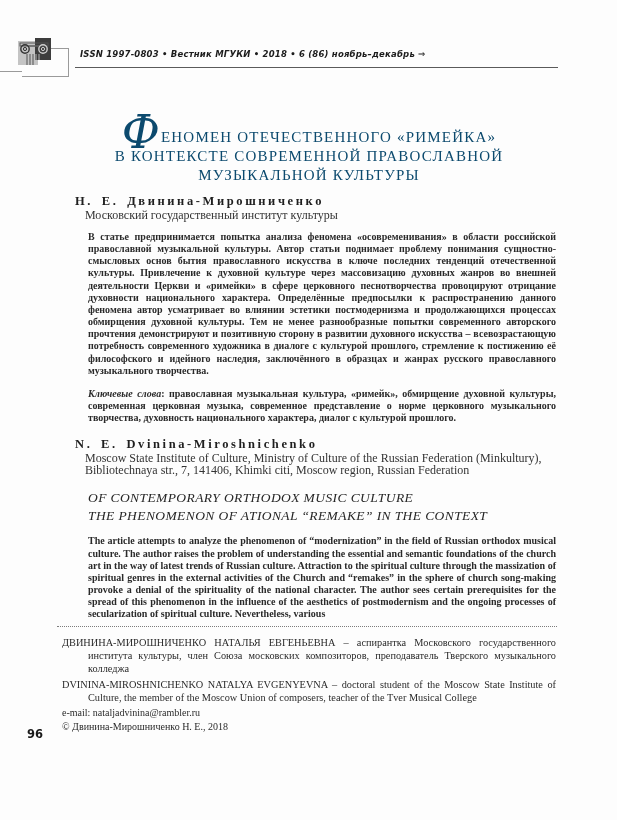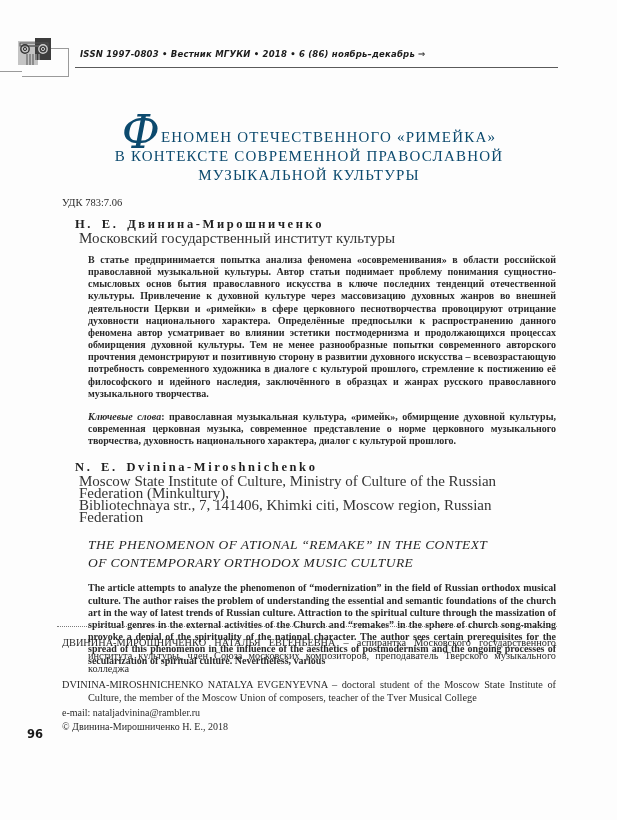--- a/index.html
+++ b/index.html
@@ -54,21 +54,21 @@
   }
 
   .udc { margin-top:12px; font-size:10.5px; color:#2a2a2a; }
 
   .author-name {
     margin-top:9px; margin-left:13px;
     font-size:12.5px; font-weight:bold; letter-spacing:2.6px;
     color:#1f1f1f; word-spacing:3px;
   }
   .affiliation {
-    margin-left:17px; font-size:15px; line-height:12px; color:#333;
+    margin-left:23px; font-size:12px; line-height:12px; color:#333;
   }
 
   .abstract {
     margin-left:26px; margin-top:10px;
     font-size:10px; line-height:12.15px;
     text-align:justify; color:#2a2a2a;font-weight:bold;
   }
   .keywords { margin-top:11px; }
   .kw-label { font-style:italic; }
 
@@ -132,38 +132,37 @@
   <div class="header-rule"></div>
 
   <div class="content">
 
     <div class="title-ru">
       <div><span class="drop-initial">Ф</span><span>ЕНОМЕН ОТЕЧЕСТВЕННОГО «РИМЕЙКА»</span></div>
       <div>В КОНТЕКСТЕ СОВРЕМЕННОЙ ПРАВОСЛАВНОЙ</div>
       <div>МУЗЫКАЛЬНОЙ КУЛЬТУРЫ</div>
     </div>
 
-    <div class="udc">УДК 783:7.06</div>
 
     <div class="author-name">Н. Е. Двинина-Мирошниченко</div>
     <div class="affiliation">Московский государственный институт культуры</div>
 
     <div class="abstract">В статье предпринимается попытка анализа феномена «осовременивания» в области российской православной музыкальной культуры. Автор статьи поднимает проблему понимания сущностно-смысловых основ бытия православного искусства в ключе последних тенденций отечественной культуры. Привлечение к духовной культуре через массовизацию духовных жанров во внешней деятельности Церкви и «римейки» в сфере церковного песнотворчества провоцируют отрицание духовности национального характера. Определённые предпосылки к распространению данного феномена автор усматривает во влиянии эстетики постмодернизма и продолжающихся процессах обмирщения духовной культуры. Тем не менее разнообразные попытки современного авторского прочтения демонстрируют и позитивную сторону в развитии духовного искусства – всевозрастающую потребность современного художника в диалоге с культурой прошлого, стремление к постижению её философского и идейного наследия, заключённого в образцах и жанрах русского православного музыкального творчества.</div>
 
     <div class="abstract keywords">
       <span class="kw-label">Ключевые слова</span><span>: православная музыкальная культура, «римейк», обмирщение духовной культуры, современная церковная музыка, современное представление о норме церковного музыкального творчества, духовность национального характера, диалог с культурой прошлого.</span>
     </div>
 
     <div class="author-name en">N. E. Dvinina-Miroshnichenko</div>
     <div class="affiliation">Moscow State Institute of Culture, Ministry of Culture of the Russian Federation (Minkultury),</div>
     <div class="affiliation">Bibliotechnaya str., 7, 141406, Khimki citi, Moscow region, Russian Federation</div>
 
     <div class="title-en">
+      <div>OF CONTEMPORARY ORTHODOX MUSIC CULTURE</div>
       <div>THE PHENOMENON OF ATIONAL “REMAKE” IN THE CONTEXT</div>
-      <div>OF CONTEMPORARY ORTHODOX MUSIC CULTURE</div>
     </div>
 
     <div class="abstract">The article attempts to analyze the phenomenon of “modernization” in the field of Russian orthodox musical culture. The author raises the problem of understanding the essential and semantic foundations of the church art in the way of latest trends of Russian culture. Attraction to the spiritual culture through the massization of spiritual genres in the external activities of the Church and “remakes” in the sphere of church song-making provoke a denial of the spirituality of the national character. The author sees certain prerequisites for the spread of this phenomenon in the influence of the aesthetics of postmodernism and the ongoing processes of secularization of spiritual culture. Nevertheless, various</div>
   </div>
 
   <div class="dotted-rule"></div>
 
   <div class="bios">
     <div class="bio">ДВИНИНА-МИРОШНИЧЕНКО НАТАЛЬЯ ЕВГЕНЬЕВНА – аспирантка Московского государственного института культуры, член Союза московских композиторов, преподаватель Тверского музыкального колледжа</div>
     <div class="bio">DVININA-MIROSHNICHENKO NATALYA EVGENYEVNA – doctoral student of the Moscow State Institute of Culture, the member of the Moscow Union of composers, teacher of the Tver Musical College</div>

